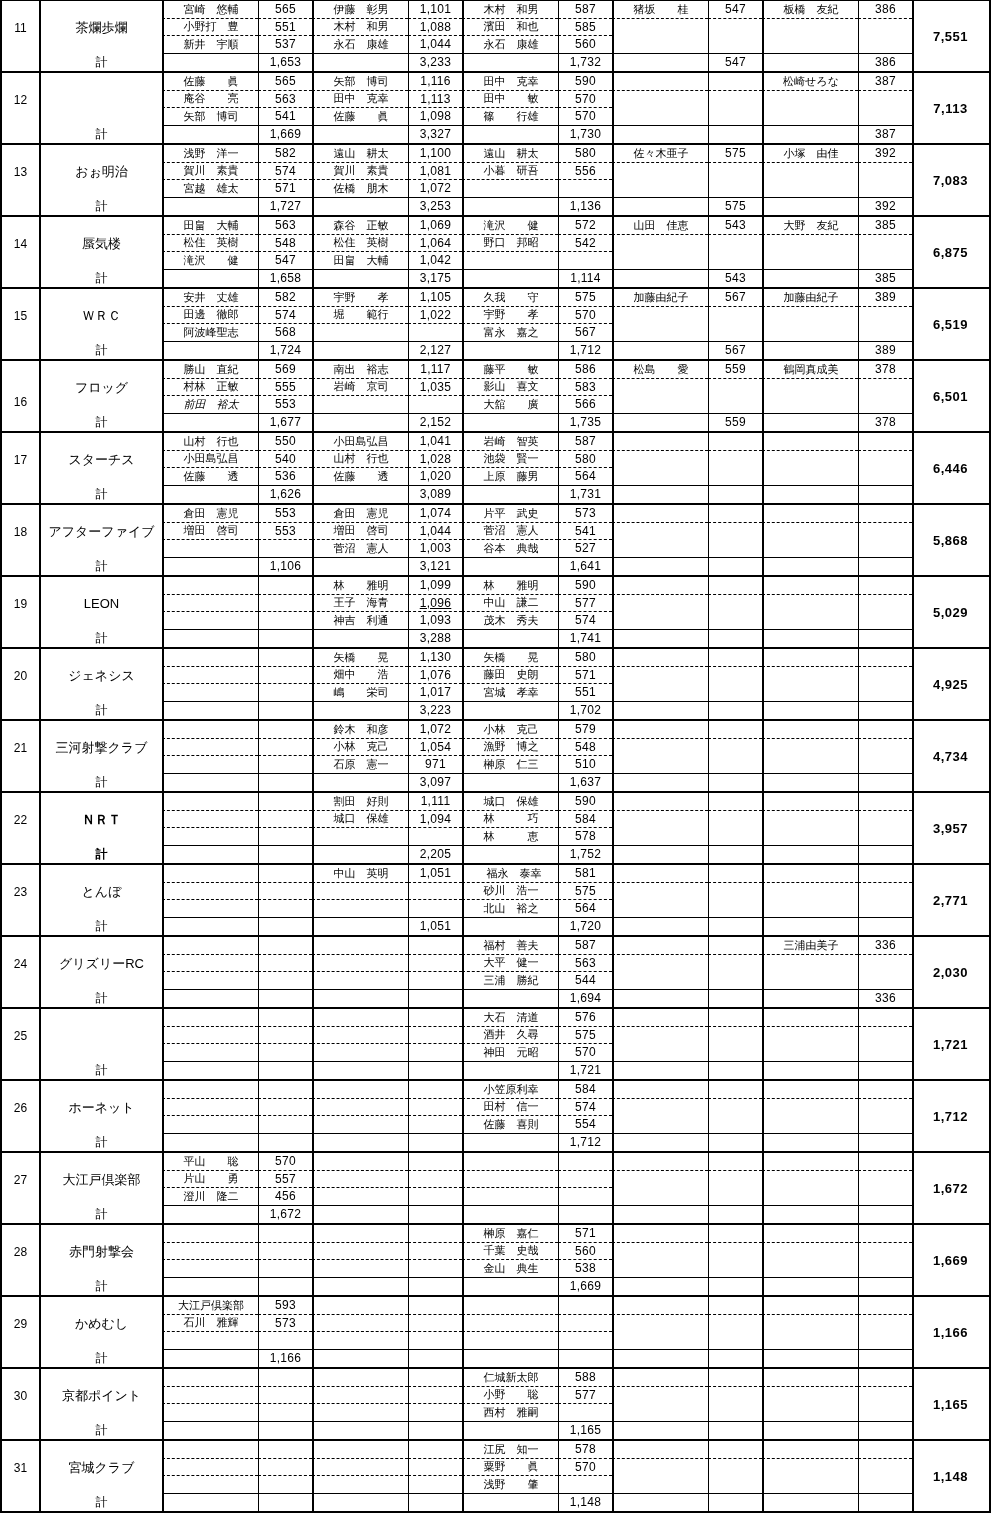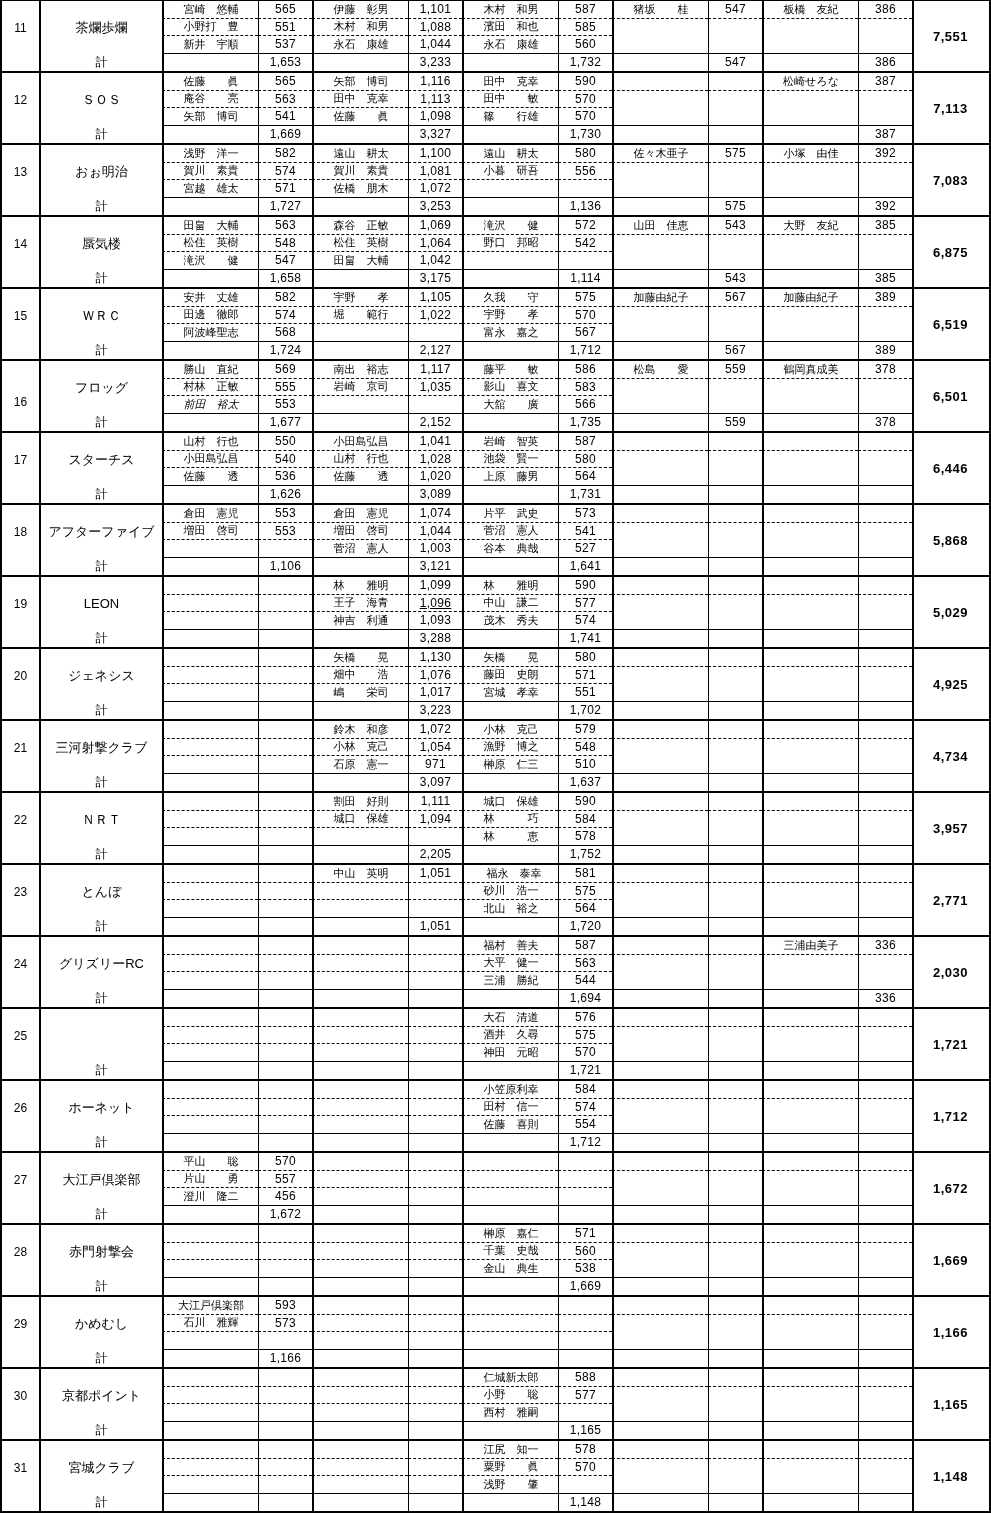--- a/index.html
+++ b/index.html
@@ -70,21 +70,21 @@
       <div class="c name bL2 " style="grid-area: 2 / 11;"></div>
       <div class="c score bL1 " style="grid-area: 2 / 12;"></div>
       <div class="c name bL2 bBs" style="grid-area: 3 / 11;"></div>
       <div class="c score bL1 bBs" style="grid-area: 3 / 12;"></div>
       <div class="c name bL2" style="grid-area: 4 / 11;"></div>
       <div class="c score bL1" style="grid-area: 4 / 12;">386</div>
       <div class="c total bL2" style="grid-area: 1 / 13 / 5;">7,551</div>
     </div>
     <div class="block">
       <div class="c rank" style="grid-area: 1 / 1 / 5;">12</div>
-      <div class="c teamcol bL2" style="grid-area: 1 / 2 / 5;"><div class="tname">ＳＯＳ</div><div class="kei">計</div></div>
+      <div class="c teamcol bL2" style="grid-area: 1 / 2 / 5;"><div class="kei">計</div></div>
       <div class="c name bL2 bBd" style="grid-area: 1 / 3;">佐藤　　眞</div>
       <div class="c score bL1 bBd" style="grid-area: 1 / 4;">565</div>
       <div class="c name bL2 bBd" style="grid-area: 2 / 3;">庵谷　　亮</div>
       <div class="c score bL1 bBd" style="grid-area: 2 / 4;">563</div>
       <div class="c name bL2 bBs" style="grid-area: 3 / 3;">矢部　博司</div>
       <div class="c score bL1 bBs" style="grid-area: 3 / 4;">541</div>
       <div class="c name bL2" style="grid-area: 4 / 3;"></div>
       <div class="c score bL1" style="grid-area: 4 / 4;">1,669</div>
       <div class="c name bL2 bBd" style="grid-area: 1 / 5;">矢部　博司</div>
       <div class="c score bL1 bBd" style="grid-area: 1 / 6;">1,116</div>
@@ -520,21 +520,21 @@
       <div class="c name bL2 " style="grid-area: 2 / 11;"></div>
       <div class="c score bL1 " style="grid-area: 2 / 12;"></div>
       <div class="c name bL2 bBs" style="grid-area: 3 / 11;"></div>
       <div class="c score bL1 bBs" style="grid-area: 3 / 12;"></div>
       <div class="c name bL2" style="grid-area: 4 / 11;"></div>
       <div class="c score bL1" style="grid-area: 4 / 12;"></div>
       <div class="c total bL2" style="grid-area: 1 / 13 / 5;">4,734</div>
     </div>
     <div class="block">
       <div class="c rank" style="grid-area: 1 / 1 / 5;">22</div>
-      <div class="c teamcol bL2" style="grid-area: 1 / 2 / 5;"><div class="tname">ＮＲＴ</div><div class="kei">計</div></div>
+      <div class="c teamcol bL2" style="grid-area: 1 / 2 / 5; font-weight: bold;"><div class="tname">ＮＲＴ</div><div class="kei">計</div></div>
       <div class="c name bL2 bBd" style="grid-area: 1 / 3;"></div>
       <div class="c score bL1 bBd" style="grid-area: 1 / 4;"></div>
       <div class="c name bL2 bBd" style="grid-area: 2 / 3;"></div>
       <div class="c score bL1 bBd" style="grid-area: 2 / 4;"></div>
       <div class="c name bL2 bBs" style="grid-area: 3 / 3;"></div>
       <div class="c score bL1 bBs" style="grid-area: 3 / 4;"></div>
       <div class="c name bL2" style="grid-area: 4 / 3;"></div>
       <div class="c score bL1" style="grid-area: 4 / 4;"></div>
       <div class="c name bL2 bBd" style="grid-area: 1 / 5;">割田　好則</div>
       <div class="c score bL1 bBd" style="grid-area: 1 / 6;">1,111</div>

